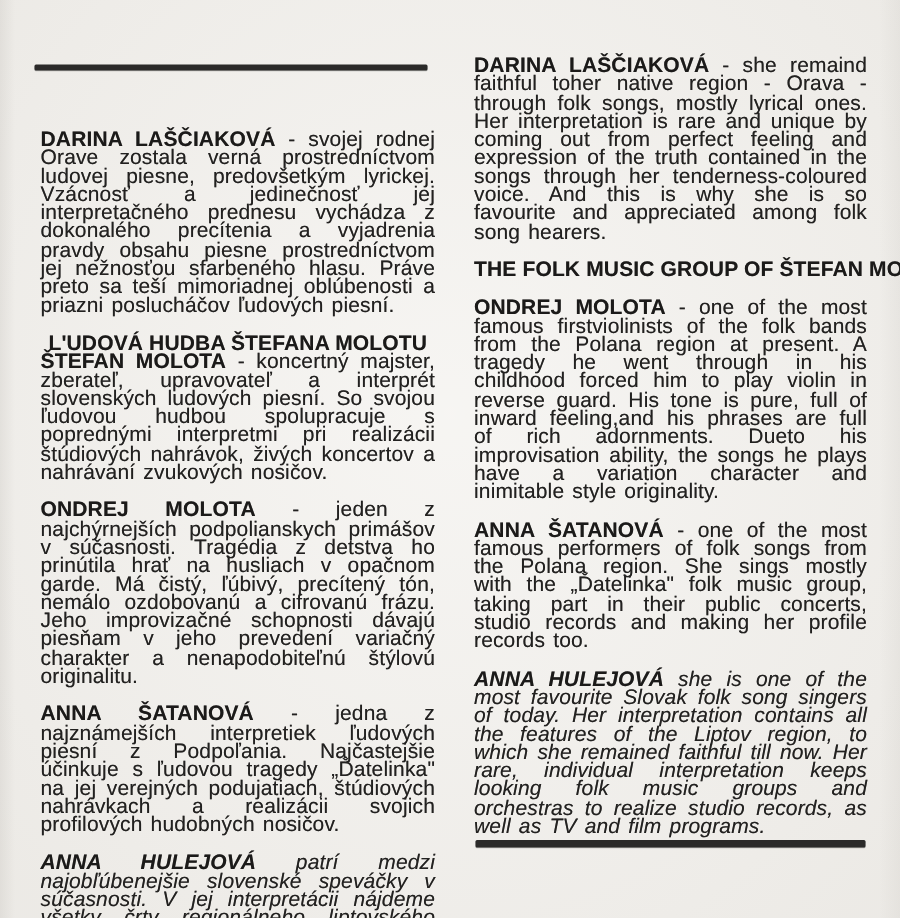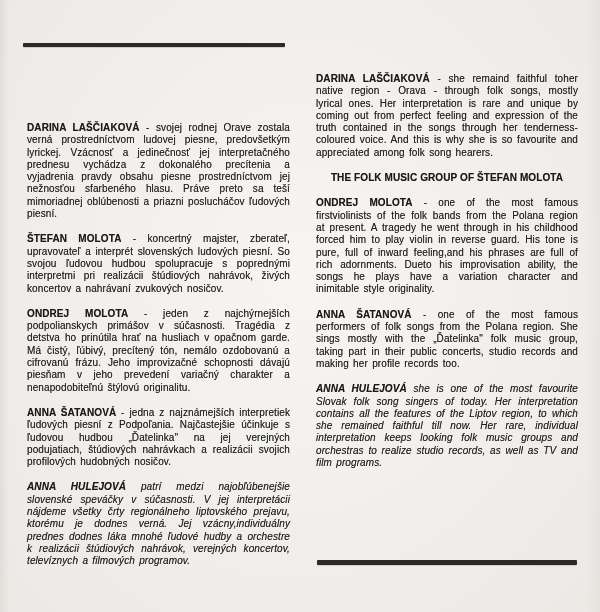--- a/index.html
+++ b/index.html
@@ -23,26 +23,25 @@
   .rule {
     position: absolute;
     border-radius: 1px;
     box-shadow: 0 0.5px 0 rgba(0,0,0,0.25);
   }
   .rule-top    { left: 23px;  top: 43px;  width: 262px; height: 4px; }
   .rule-bottom { left: 317px; top: 560px; width: 260px; height: 5px; }
 
   .column {
     position: absolute;
-    font-size: 10px;
+    font-size: 14px;
     line-height: 12.3px;
     color: #222120;
     letter-spacing: 0.1px;
     text-shadow: 0 0 0.4px rgba(40,38,36,0.55);
-    margin-top: 36px;
   }
   .col-left  { left: 27px;  top: 86px; width: 263px; }
   .col-right { left: 316px; top: 37px; width: 262px; }
 
   .para { margin: 0 0 13px 0; }
   .para:last-child { margin-bottom: 0; font-style: italic; }
   .para-heading {
     font-weight: bold;
     color: #1b1a19;
     text-align: center;
@@ -63,29 +62,30 @@
 <div class="rule rule-top" style="background: rgb(43, 42, 41);"></div>
 <div class="rule rule-bottom" style="background: rgb(43, 42, 41);"></div>
 
 <div class="column col-left">
 
   <div class="para">
     <p class="para-text"><b class="lead">DARINA LAŠČIAKOVÁ</b><span> - svojej rodnej Orave zostala verná prostredníctvom ludovej piesne, predovšetkým lyrickej. Vzácnosť a jedinečnosť jej interpretačného prednesu vychádza z dokonalého precítenia a vyjadrenia pravdy obsahu piesne prostredníctvom jej nežnosťou sfarbeného hlasu. Práve preto sa teší mimoriadnej oblúbenosti a priazni poslucháčov ľudových piesní.</span></p>
   </div>
 
   <div class="para">
+    <div class="para-heading">L'UDOVÁ HUDBA ŠTEFANA MOLOTU</div>
     <p class="para-text"><b class="lead">ŠTEFAN MOLOTA</b><span> - koncertný majster, zberateľ, upravovateľ a interprét slovenských ludových piesní. So svojou ľudovou hudbou spolupracuje s poprednými interpretmi pri realizácii štúdiových nahrávok, živých koncertov a nahrávaní zvukových nosičov.</span></p>
   </div>
 
   <div class="para">
     <p class="para-text"><b class="lead">ONDREJ MOLOTA</b><span> - jeden z najchýrnejších podpolianskych primášov v súčasnosti. Tragédia z detstva ho prinútila hrať na husliach v opačnom garde. Má čistý, ľúbivý, precítený tón, nemálo ozdobovanú a cifrovanú frázu. Jeho improvizačné schopnosti dávajú piesňam v jeho prevedení variačný charakter a nenapodobiteľnú štýlovú originalitu.</span></p>
   </div>
 
   <div class="para">
-    <p class="para-text"><b class="lead">ANNA ŠATANOVÁ</b><span> - jedna z najznámejších interpretiek ľudových piesní z Podpoľania. Najčastejšie účinkuje s ľudovou hudbou „Ďatelinka" na jej verejných podujatiach, štúdiových nahrávkach a realizácii svojich profilových hudobných nosičov.</span></p>
+    <p class="para-text"><b class="lead">ANNA ŠATANOVÁ</b><span> - jedna z najznámejších interpretiek ľudových piesní z Podpoľania. Najčastejšie účinkuje s ľudovou tragedy „Ďatelinka" na jej verejných podujatiach, štúdiových nahrávkach a realizácii svojich profilových hudobných nosičov.</span></p>
   </div>
 
   <div class="para">
     <p class="para-text"><b class="lead">ANNA HULEJOVÁ</b><span> patrí medzi najobľúbenejšie slovenské speváčky v súčasnosti. V jej interpretácii nájdeme všetky črty regionálneho liptovského prejavu, ktorému je dodnes verná. Jej vzácny,individuálny prednes dodnes láka mnohé ľudové hudby a orchestre k realizácii štúdiových nahrávok, verejných koncertov, televíznych a filmových programov.</span></p>
   </div>
 
 </div>
 
 <div class="column col-right">
 

